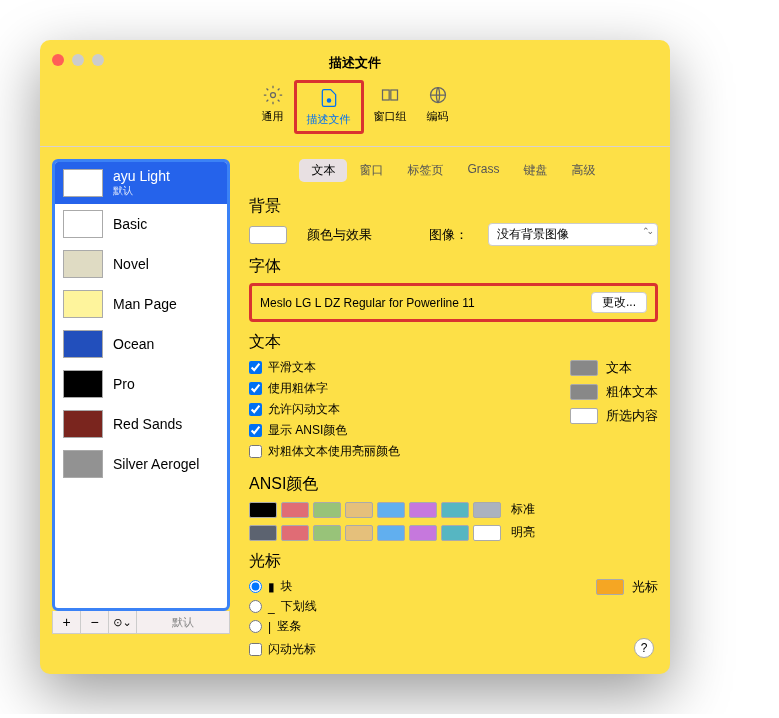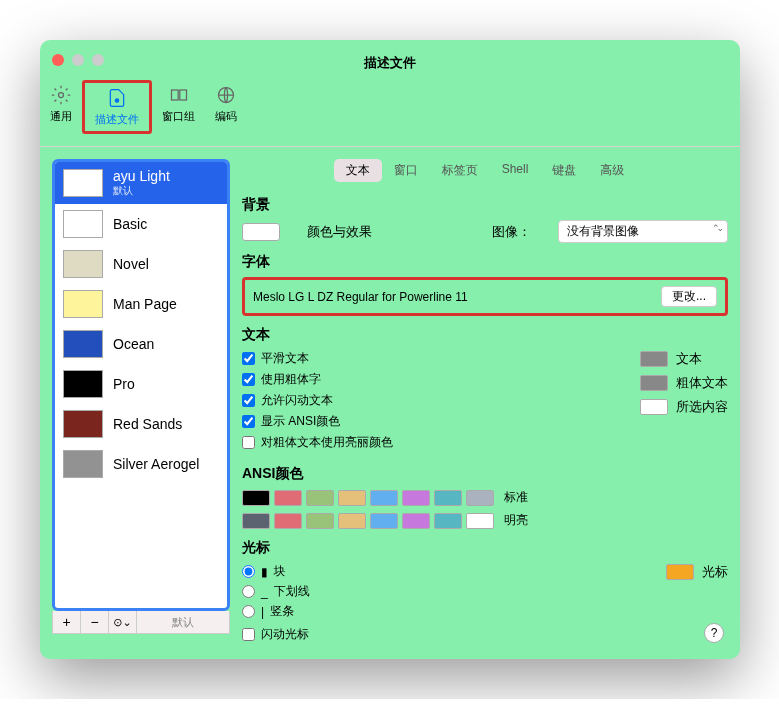--- a/index.html
+++ b/index.html
@@ -1,46 +1,46 @@
 <!DOCTYPE html>
 <html><head>
 <meta charset="utf-8">
 <style>
 * { box-sizing: border-box; margin: 0; padding: 0; }
 body { font-family: -apple-system, "Helvetica Neue", sans-serif; font-size: 13px; background: #fff; padding: 40px; color: #000; }
-.window { width: 700px; background: #86efac; border-radius: 10px; box-shadow: 0 20px 60px rgba(0,0,0,0.4); overflow: visible; position: relative; }
+.window { width: 630px; background: #fde047; border-radius: 10px; box-shadow: 0 20px 60px rgba(0,0,0,0.4); overflow: visible; position: relative; }
 .titlebar { display: flex; align-items: center; padding: 10px 12px 0; position: relative; }
 .lights { display: flex; gap: 8px; position: absolute; left: 12px; top: 14px; }
 .light { width: 12px; height: 12px; border-radius: 50%; }
 .light.red { background: #ff5f57; }
 .light.gray { background: #ccc; }
 .win-title { flex: 1; text-align: center; font-weight: 600; font-size: 13px; padding-top: 4px; }
-.toolbar { display: flex; justify-content: flex-start; gap: 0; padding: 8px 0 12px; border-bottom: 1px solid #d8d0d1; }
+.toolbar { display: flex; justify-content: center; gap: 0; padding: 8px 0 12px; border-bottom: 1px solid #d8d0d1; }
 .tool-item { display: flex; flex-direction: column; align-items: center; gap: 3px; padding: 4px 10px; cursor: pointer; border-radius: 6px; }
 .tool-item.active { color: #0070f3; }
 .tool-icon { width: 22px; height: 22px; display: flex; align-items: center; justify-content: center; }
 .tool-label { font-size: 11px; }
 .highlight-box { border: 3px solid #d93330; border-radius: 3px; }
 .content { display: flex; padding: 12px; gap: 12px; }
 .sidebar-wrap { width: 178px; }
 .profile-list { border: 3px solid #3b82f6; border-radius: 6px; background: #fff; height: 452px; overflow-y: auto; overflow-x: hidden; }
 .profile-item { display: flex; align-items: center; gap: 10px; padding: 6px 8px; cursor: pointer; }
 .profile-item.selected { background: #2563eb; color: #fff; }
 .thumb { width: 40px; height: 28px; border: 1px solid #aaa; background: #fff; flex-shrink: 0; }
 .profile-name { font-size: 14px; }
 .profile-sub { font-size: 10px; opacity: 0.85; }
 .sidebar-actions { display: flex; border: 1px solid #ccc; border-top: none; background: #f5eff0; }
 .sb-btn { width: 28px; height: 22px; border-right: 1px solid #ccc; display: flex; align-items: center; justify-content: center; cursor: pointer; font-size: 14px; }
 .sb-label { flex: 1; display: flex; align-items: center; justify-content: center; font-size: 11px; color: #888; }
-.main { flex: 1; }
+.main { flex: 1; margin-left: 7px; }
 .tabs { display: flex; justify-content: center; gap: 0; margin-bottom: 14px; }
 .tab { padding: 3px 12px; font-size: 12px; cursor: pointer; border-radius: 5px; color: #555; }
 .tab.active { background: #e8e0e2; color: #000; }
-.section-label { font-size: 14px; font-weight: 700; margin: 10px 0 6px; }
-.row { display: flex; align-items: center; gap: 27px; margin-bottom: 6px; }
+.section-label { font-size: 16px; font-weight: 400; margin: 10px 0 6px; }
+.row { display: flex; align-items: center; gap: 20px; margin-bottom: 6px; }
 .color-well { width: 38px; height: 18px; border: 1px solid #aaa; background: #fff; border-radius: 3px; cursor: pointer; }
 .select { flex: 1; background: #fff; border: 1px solid #ccc; border-radius: 4px; padding: 2px 20px 2px 8px; font-size: 12px; position: relative; cursor: pointer; }
 .select::after { content: "⌃⌄"; position: absolute; right: 6px; font-size: 9px; color: #666; letter-spacing: -3px; }
 .font-row { border: 3px solid #d93330; border-radius: 4px; padding: 6px 8px; display: flex; align-items: center; gap: 10px; margin-bottom: 8px; }
 .font-name { flex: 1; font-size: 12px; }
 .btn { background: #fff; border: 1px solid #ccc; border-radius: 4px; padding: 1px 10px; font-size: 12px; cursor: pointer; }
 .check-row { display: flex; align-items: center; gap: 6px; margin-bottom: 4px; font-size: 12px; }
 .check-row input { accent-color: #0070f3; }
 .two-col { display: flex; gap: 30px; }
 .swatch-row { display: flex; gap: 4px; align-items: center; margin-bottom: 6px; }
@@ -164,21 +164,21 @@
         <div class="sb-btn" style="font-size:11px">⊙⌄</div>
         <div class="sb-label">默认</div>
       </div>
     </div>
 
     <div class="main">
       <div class="tabs" id="tabs">
           <div class="tab active">文本</div>
           <div class="tab">窗口</div>
           <div class="tab">标签页</div>
-          <div class="tab">Shell</div>
+          <div class="tab">Grass</div>
           <div class="tab">键盘</div>
           <div class="tab">高级</div>
         </div>
 
       <div class="section-label">背景</div>
       <div class="row">
         <div class="color-well"></div>
         <span>颜色与效果</span>
         <span style="margin-left:auto">图像：</span>
         <div class="select" style="width:170px;flex:none">没有背景图像</div>

